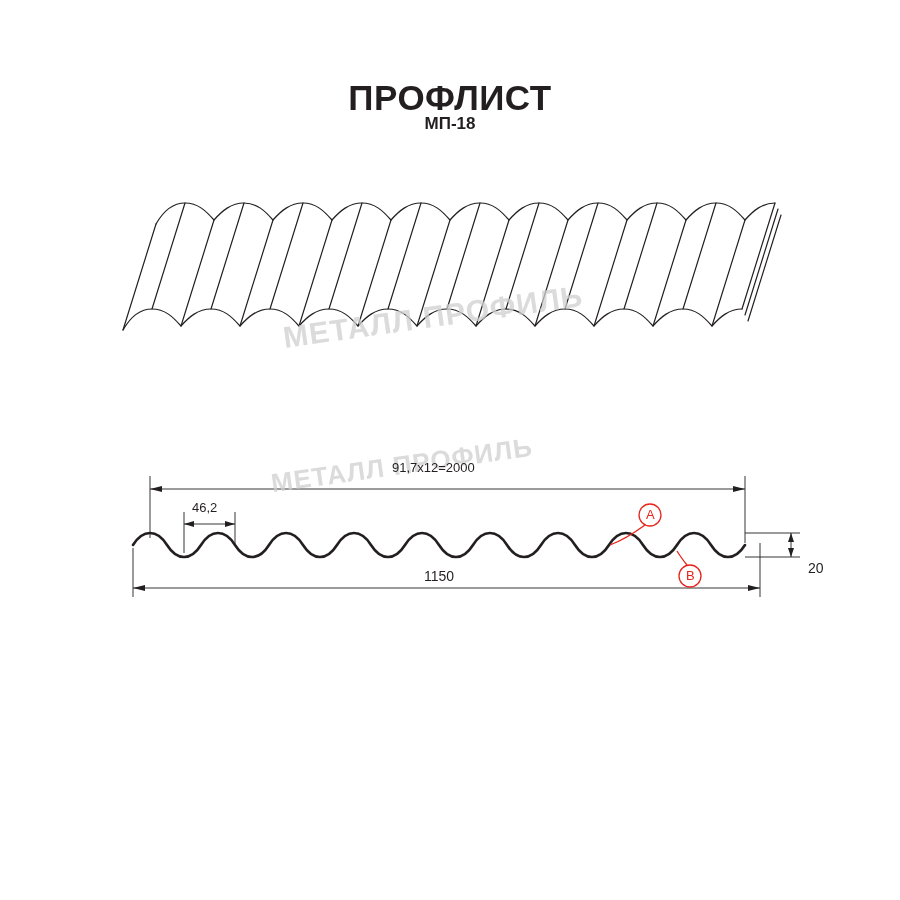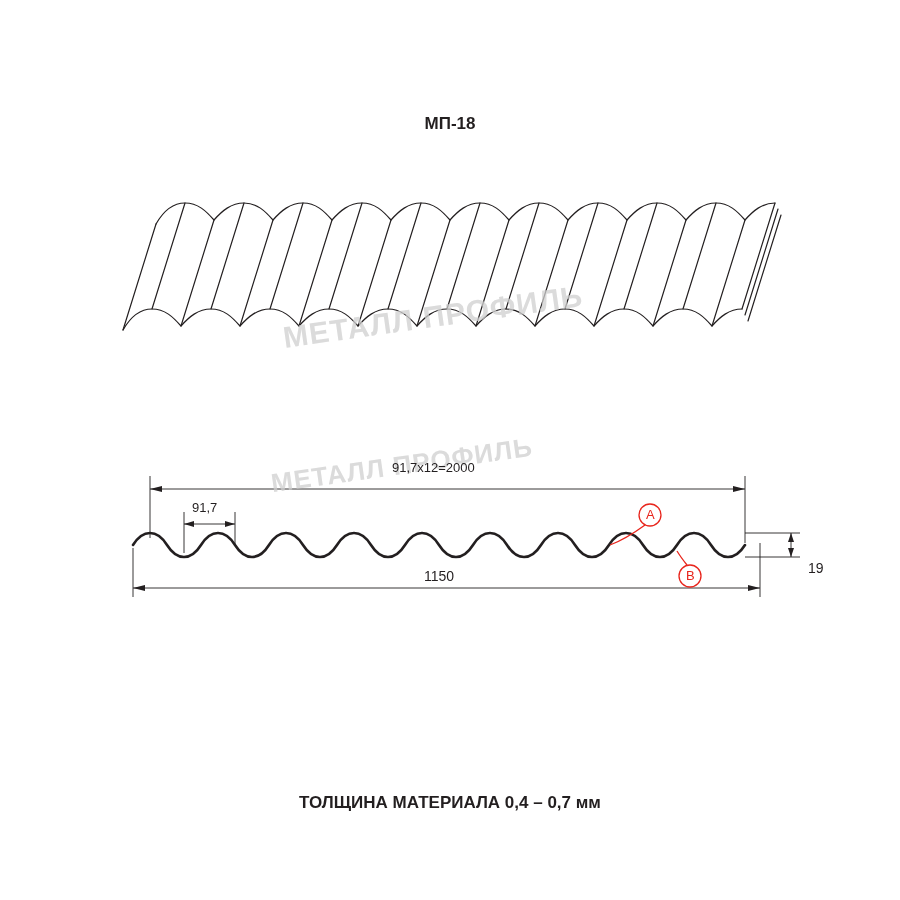--- a/index.html
+++ b/index.html
@@ -93,20 +93,21 @@
     color: #e8251c;
     font-weight: normal;
     white-space: nowrap;
   }
 </style>
 </head>
 <body>
 
 <div class="page">
 
+  <div class="title">ПРОФЛИСТ</div>
   <div class="subtitle">МП-18</div>
 
   <svg class="draw" viewBox="0 0 900 900">
     <g fill="none" stroke="#231f20" stroke-width="1.2" stroke-linejoin="round" stroke-linecap="round">
 
       <path d="M123,330
                C131,316 140,309 152,309
                C165,309 173,317 181,326
                C189,317 198,309 211,309
                C224,309 232,317 240,326
@@ -261,22 +262,21 @@
         <circle cx="690" cy="576" r="11" fill="none" stroke="#e8251c" stroke-width="1.3"></circle>
         <path d="M687,565 C683,560 680,556 677,551" fill="none" stroke="#e8251c" stroke-width="1.3"></path>
       </g>
     </g>
   </svg>
 
   <div class="wm wm1">МЕТАЛЛ ПРОФИЛЬ</div>
   <div class="wm wm2">МЕТАЛЛ ПРОФИЛЬ</div>
 
   <div class="dim-text" style="top:460px; left:392px;">91,7х12=2000</div>
-  <div class="dim-text" style="top:500px; left:192px;">91,7</div>
+  <div class="dim-text" style="top:500px; left:192px;">46,2</div>
   <div class="dim-text" style="top:568px; left:424px; font-size:14px;">1150</div>
-  <div class="dim-text" style="top:560px; left:808px; font-size:14px;">19</div>
+  <div class="dim-text" style="top:560px; left:808px; font-size:14px;">20</div>
 
   <div class="callout-label" style="top:507px; left:646px;">A</div>
   <div class="callout-label" style="top:568px; left:686px;">B</div>
 
-  <div class="footer-note">ТОЛЩИНА МАТЕРИАЛА 0,4 – 0,7 мм</div>
 
 </div>
 
 </body></html>

